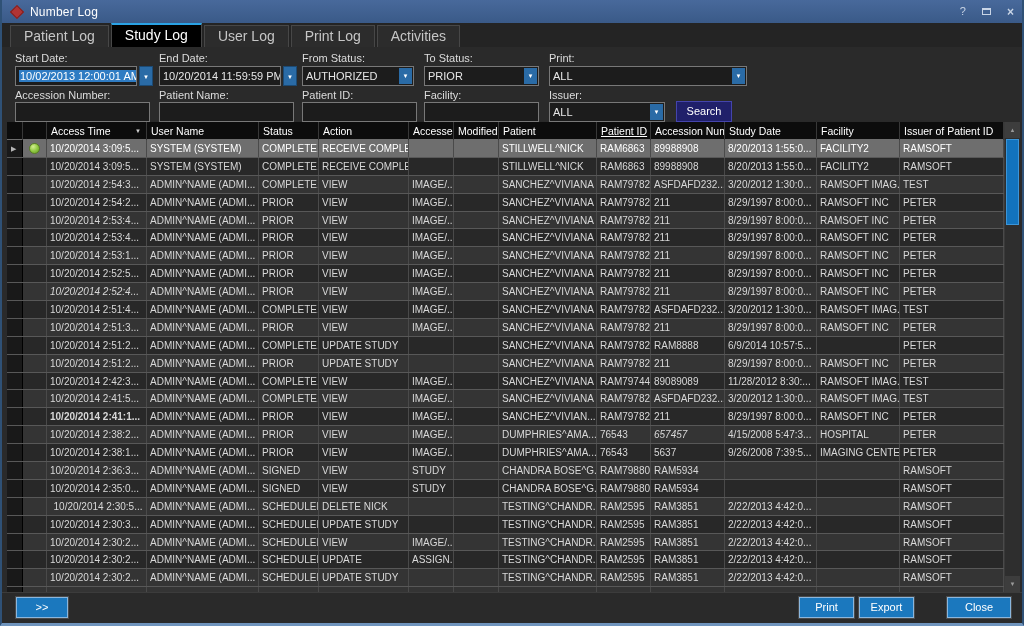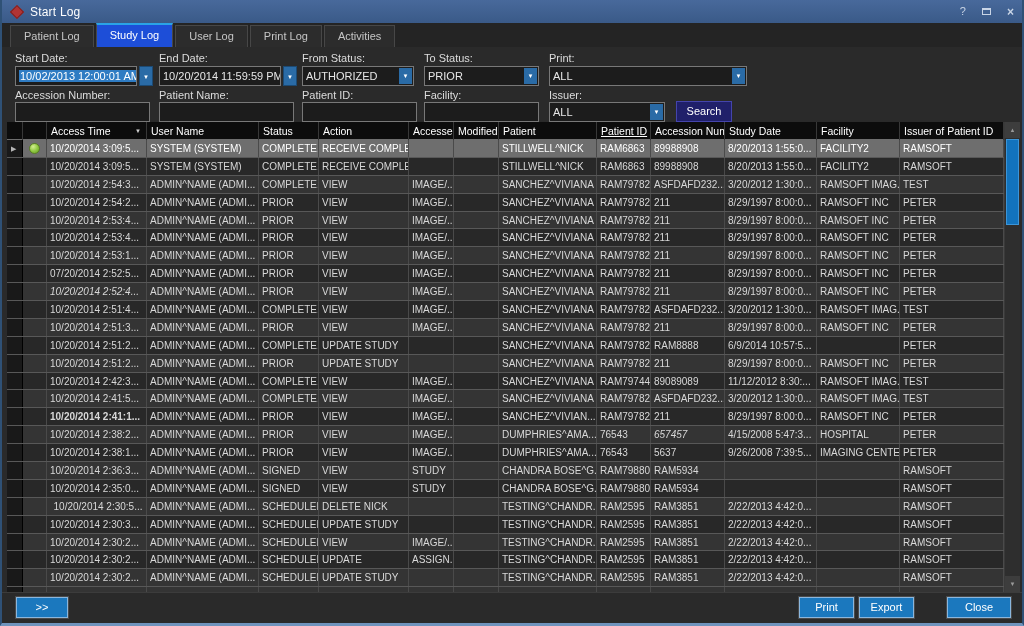--- a/index.html
+++ b/index.html
@@ -14,22 +14,22 @@
     transform:rotate(45deg);margin:0 8px 0 2px;flex:none;}
   .wtitle{color:#fff;font-size:12px;letter-spacing:.2px;}
   .tbbtns{margin-left:auto;display:flex;align-items:center;gap:16px;color:#c9d5e6;font-size:11px;}
   .tbbtn{cursor:default;line-height:1;}
   .maxbox{display:inline-block;width:9px;height:7px;border:1px solid #c9d5e6;border-top-width:2px;}
   .closex{font-size:12px;font-weight:bold;}
   
   .tabbar{position:absolute;left:0;top:23px;right:0;height:24px;background:#242424;
     display:flex;align-items:flex-end;padding-left:8px;}
   .tab{height:22px;line-height:21px;padding:0 13px;margin-right:2px;background:#2c2c2c;
-    border:1px solid #474747;border-bottom:none;color:#c6c6c6;font-size:11px;white-space:nowrap;}
-  .tab.active{height:24px;line-height:20px;border-top:2px solid #2aa3e6;background:#1d4ed8;color:#fff;}
+    border:1px solid #474747;border-bottom:none;color:#c6c6c6;font-size:14px;white-space:nowrap;}
+  .tab.active{height:24px;line-height:20px;border-top:2px solid #2aa3e6;background:#000000;color:#fff;}
   
   .flabel{position:absolute;color:#dcdcdc;font-size:11px;white-space:nowrap;}
   .ffield{position:absolute;height:20px;background:#1c1c1c;border:1px solid #787878;
     color:#e6e6e6;font-size:11px;line-height:18px;padding:0 3px;white-space:nowrap;overflow:hidden;}
   .selval{background:#2f7cc3;color:#fff;padding:0 1px;}
   .arrowbtn{position:absolute;width:14px;height:20px;background:#2a6ba6;border:1px solid #1c4a74;
     color:#fff;text-align:center;line-height:18px;}
   .arrowbtn .arr{font-size:6px;vertical-align:2px;}
   .combo .inarrow{position:absolute;top:1px;right:1px;bottom:1px;width:13px;background:#2a6ba6;
     text-align:center;color:#fff;}
@@ -68,21 +68,21 @@
   .fbtn{position:absolute;top:4px;height:21px;background:#1b78be;border:1px solid #8ab6dd;
     box-shadow:0 0 0 1px #4a4a4a;color:#fff;font-size:11px;text-align:center;line-height:19px;}
 </style>
 </head>
 <body>
 
 <div class="window">
 
   <div class="titlebar">
     <span class="appicon"></span>
-    <span class="wtitle">Start Log</span>
+    <span class="wtitle">Number Log</span>
     <span class="tbbtns">
       <span class="tbbtn">?</span>
       <span class="tbbtn"><i class="maxbox"></i></span>
       <span class="tbbtn closex">×</span>
     </span>
   </div>
 
   <div class="tabbar">
     <div class="tab">Patient Log</div>
     <div class="tab active">Study Log</div>
@@ -267,21 +267,21 @@
           <div class="cell" style="width: 98px;">SANCHEZ^VIVIANA</div>
           <div class="cell" style="width: 54px;">RAM79782</div>
           <div class="cell" style="width: 74px;">211</div>
           <div class="cell" style="width: 92px;">8/29/1997 8:00:0...</div>
           <div class="cell" style="width: 83px;">RAMSOFT INC</div>
           <div class="cell" style="width: 104px;">PETER</div>
         </div>
         <div class="grow rdark">
           <div class="cell marker" style="width: 16px;"></div>
           <div class="cell iconcell" style="width: 24px;"></div>
-          <div class="cell" style="width: 100px;">07/20/2014 2:52:5...</div>
+          <div class="cell" style="width: 100px;">10/20/2014 2:52:5...</div>
           <div class="cell" style="width: 112px;">ADMIN^NAME (ADMI...</div>
           <div class="cell" style="width: 60px;">PRIOR</div>
           <div class="cell" style="width: 90px;">VIEW</div>
           <div class="cell" style="width: 45px;">IMAGE/...</div>
           <div class="cell" style="width: 45px;"></div>
           <div class="cell" style="width: 98px;">SANCHEZ^VIVIANA</div>
           <div class="cell" style="width: 54px;">RAM79782</div>
           <div class="cell" style="width: 74px;">211</div>
           <div class="cell" style="width: 92px;">8/29/1997 8:00:0...</div>
           <div class="cell" style="width: 83px;">RAMSOFT INC</div>
@@ -372,21 +372,21 @@
           <div class="cell iconcell" style="width: 24px;"></div>
           <div class="cell" style="width: 100px;">10/20/2014 2:42:3...</div>
           <div class="cell" style="width: 112px;">ADMIN^NAME (ADMI...</div>
           <div class="cell" style="width: 60px;">COMPLETE...</div>
           <div class="cell" style="width: 90px;">VIEW</div>
           <div class="cell" style="width: 45px;">IMAGE/...</div>
           <div class="cell" style="width: 45px;"></div>
           <div class="cell" style="width: 98px;">SANCHEZ^VIVIANA</div>
           <div class="cell" style="width: 54px;">RAM79744</div>
           <div class="cell" style="width: 74px;">89089089</div>
-          <div class="cell" style="width: 92px;">11/12/2012 8:30:...</div>
+          <div class="cell" style="width: 92px;">11/28/2012 8:30:...</div>
           <div class="cell" style="width: 83px;">RAMSOFT IMAG...</div>
           <div class="cell" style="width: 104px;">TEST</div>
         </div>
         <div class="grow rlite">
           <div class="cell marker" style="width: 16px;"></div>
           <div class="cell iconcell" style="width: 24px;"></div>
           <div class="cell" style="width: 100px;">10/20/2014 2:41:5...</div>
           <div class="cell" style="width: 112px;">ADMIN^NAME (ADMI...</div>
           <div class="cell" style="width: 60px;">COMPLETE...</div>
           <div class="cell" style="width: 90px;">VIEW</div>

